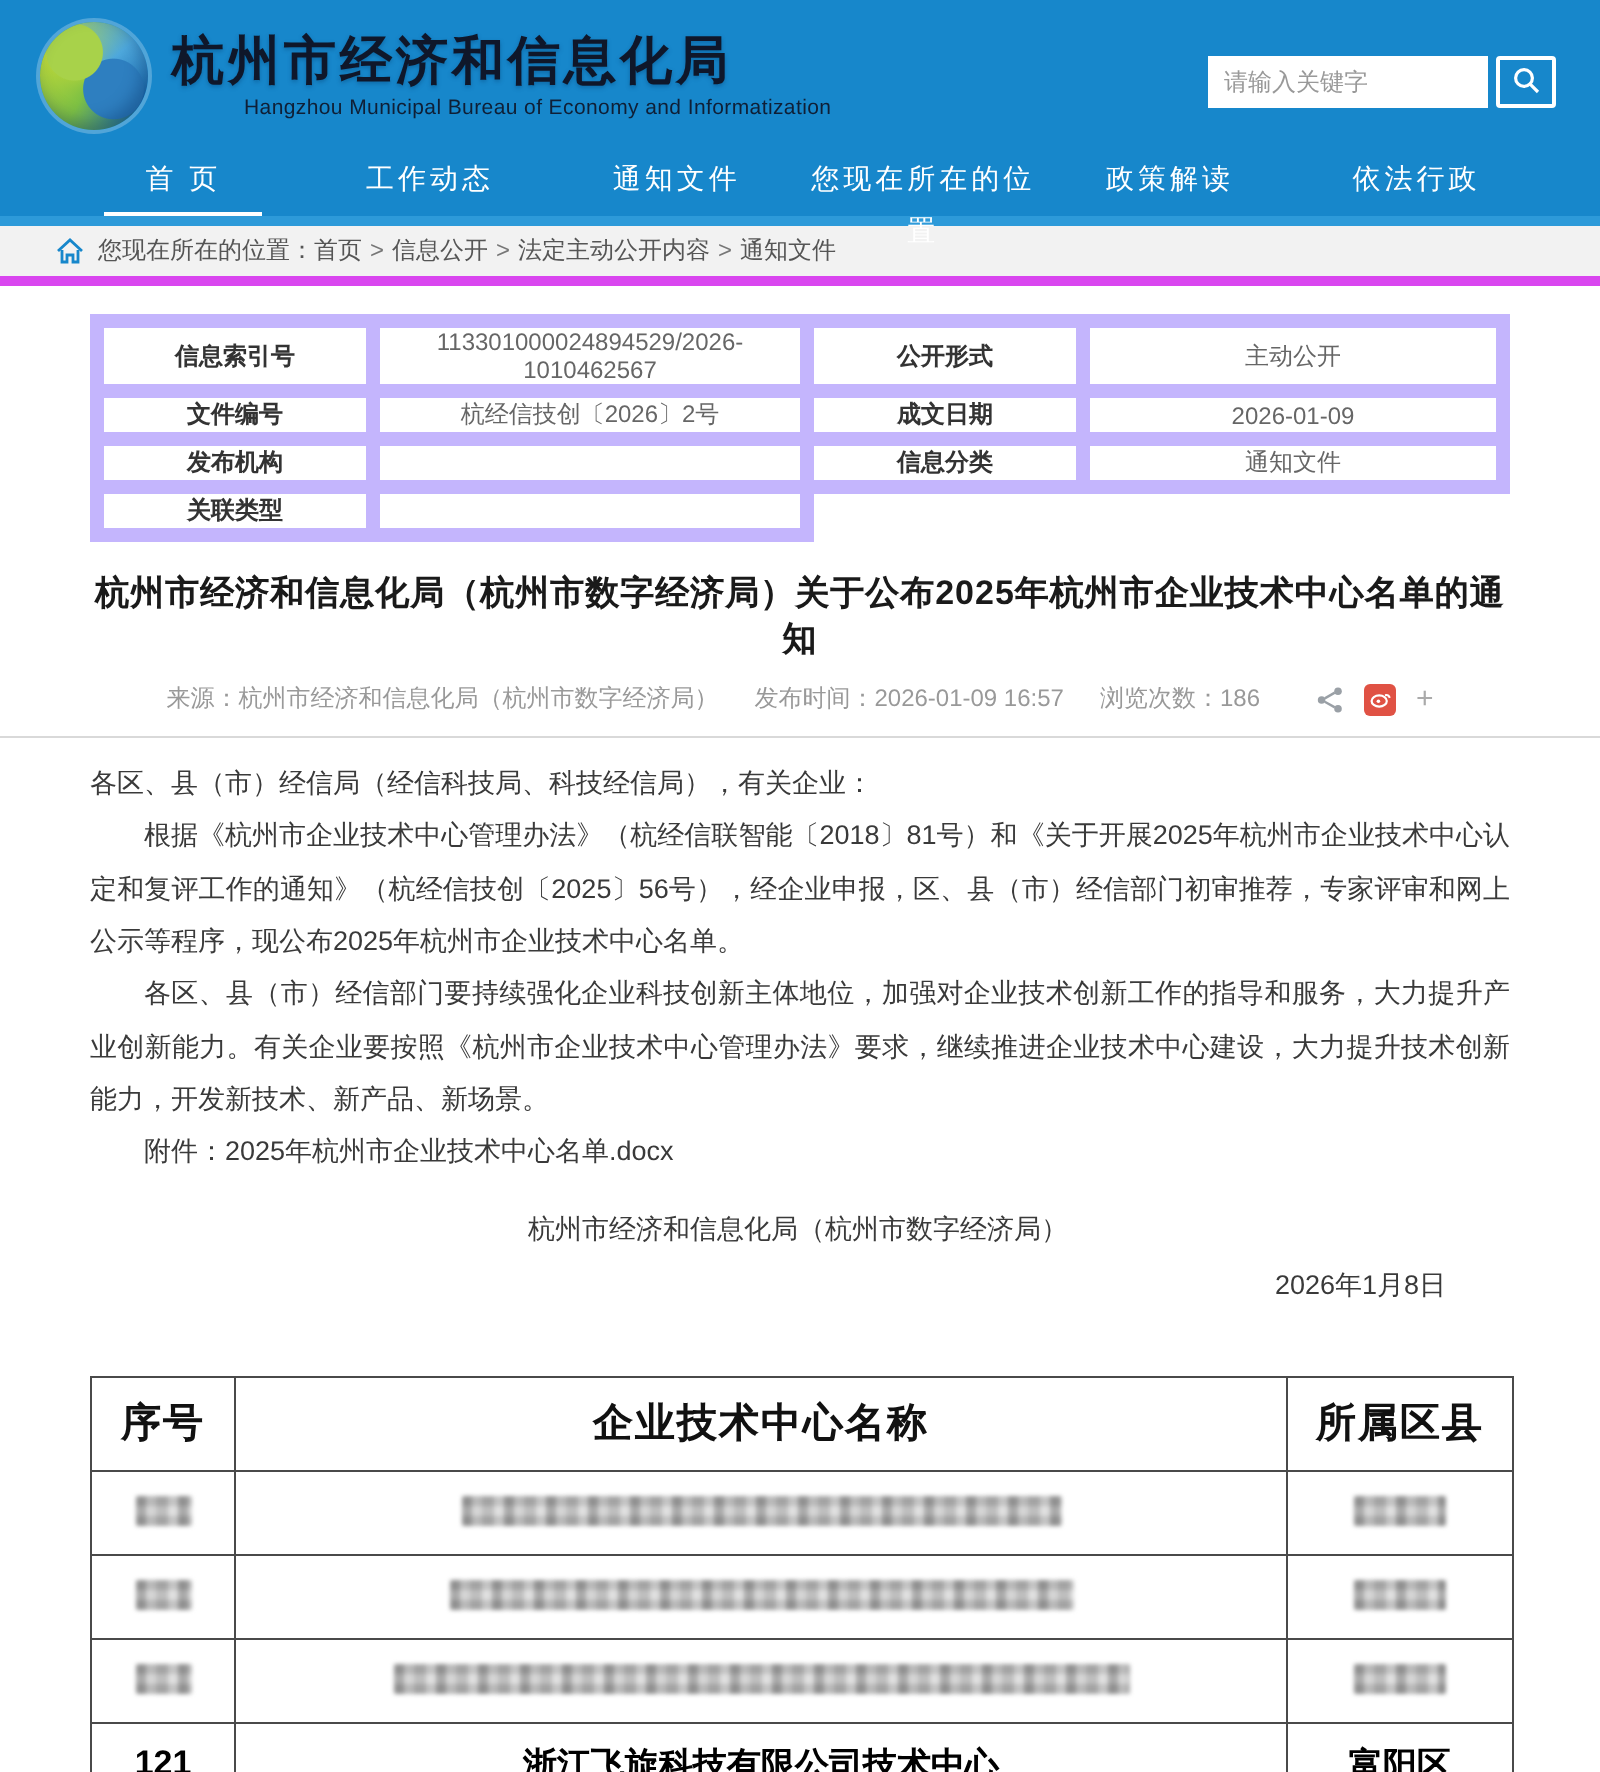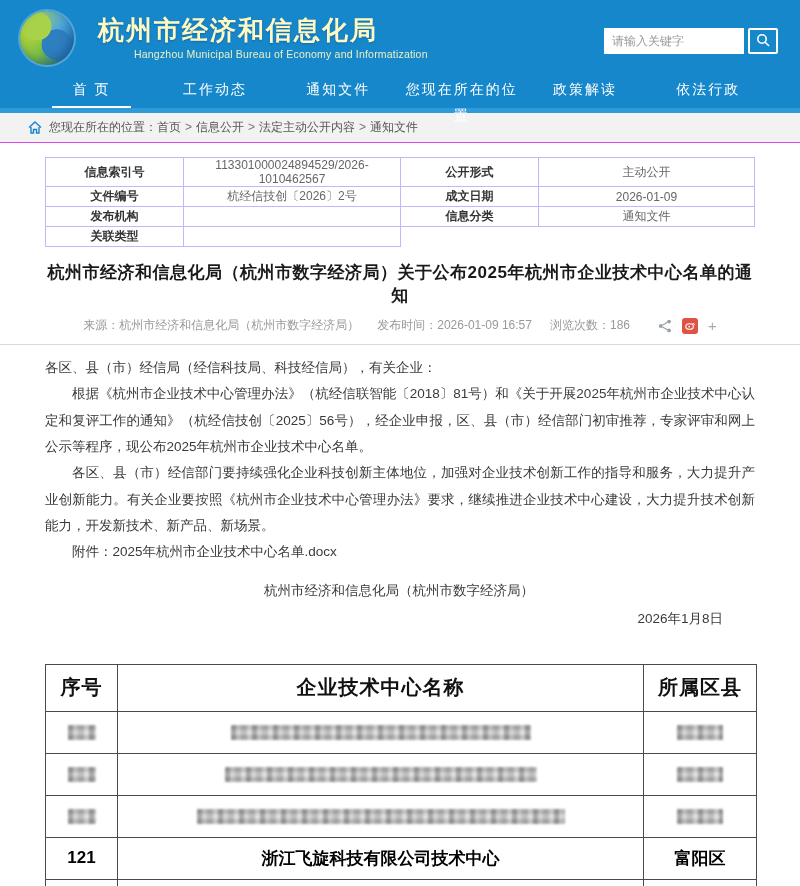--- a/index.html
+++ b/index.html
@@ -18,21 +18,21 @@
   }
   .logo {
     width:54px; height:54px; border-radius:50%;
     background:
       radial-gradient(circle at 32% 28%, #a8d24a 0 26%, transparent 27%),
       radial-gradient(circle at 68% 62%, #2e7fc0 0 30%, transparent 31%),
       conic-gradient(from 210deg, #7ec143, #bcd73a 25%, #4ea8dc 55%, #1a6db3 75%, #7ec143);
     box-shadow:inset -3px -4px 8px rgba(0,40,90,.35), 0 0 0 2px rgba(255,255,255,.25);
     flex:0 0 auto;
   }
-  .site-titles { margin-left:24px; color:#fef9c3; }
+  .site-titles { margin-left:12px; color:#0f172a; }
   .site-title { font-size:26px; font-weight:bold; letter-spacing:2px; line-height:1.1; text-shadow:0 1px 2px rgba(0,60,110,.4); }
   .site-subtitle { font-size:10.5px; margin-top:3px; opacity:.92; letter-spacing:.2px;padding-left:36px; }
   .search-area { position:absolute; right:22px; top:28px; display:flex; }
   .search-input {
     width:140px; height:26px; border:none; background:#fff; padding:0 8px;
     font-size:12px; color:#333; outline:none;
   }
   .search-input::placeholder { color:#999; }
   .search-btn {
     width:30px; height:26px; margin-left:4px; background:#1787cb;
@@ -48,32 +48,32 @@
     cursor:pointer; letter-spacing:2px; position:relative;
   }
   .nav-list li.active::after {
     content:""; position:absolute; left:18%; right:18%; bottom:0px;
     height:2px; background:#fff;
   }
   .nav-accent { height:5px; background:#2d9ad9; }
 
   
   .breadcrumb {
-    height:30px; background:#f2f2f2; border-bottom:1px solid #d946ef;
+    height:30px; background:#f2f2f2; border-bottom:5px solid #d946ef;
     display:flex; align-items:center; padding:0 28px; font-size:12px; color:#555;
   }
   .home-icon { display:inline-flex; margin-right:7px; }
   .crumb { color:#555; cursor:pointer; }
   .crumb-sep { margin:0 4px; color:#777; }
 
   
   .content { padding:14px 45px 0 45px; }
 
   table.meta { width:100%; border-collapse:collapse; font-size:12px; }
-  table.meta td { border:1px solid #c4b5fd; height:20px; text-align:center; padding:0 6px; }
+  table.meta td { border:7px solid #c4b5fd; height:20px; text-align:center; padding:0 6px; }
   table.meta td.m-label { width:138px; font-weight:bold; color:#333; background:#fff; }
   table.meta td.m-value { color:#666; }
   table.meta td.m-value.wide { width:217px; }
   table.meta td.m-none { border:none; }
 
   .doc-title {
     margin-top:14px; text-align:center; font-size:17px; font-weight:bold;
     color:#1a1a1a; letter-spacing:.5px;
   }
   .source-line {

